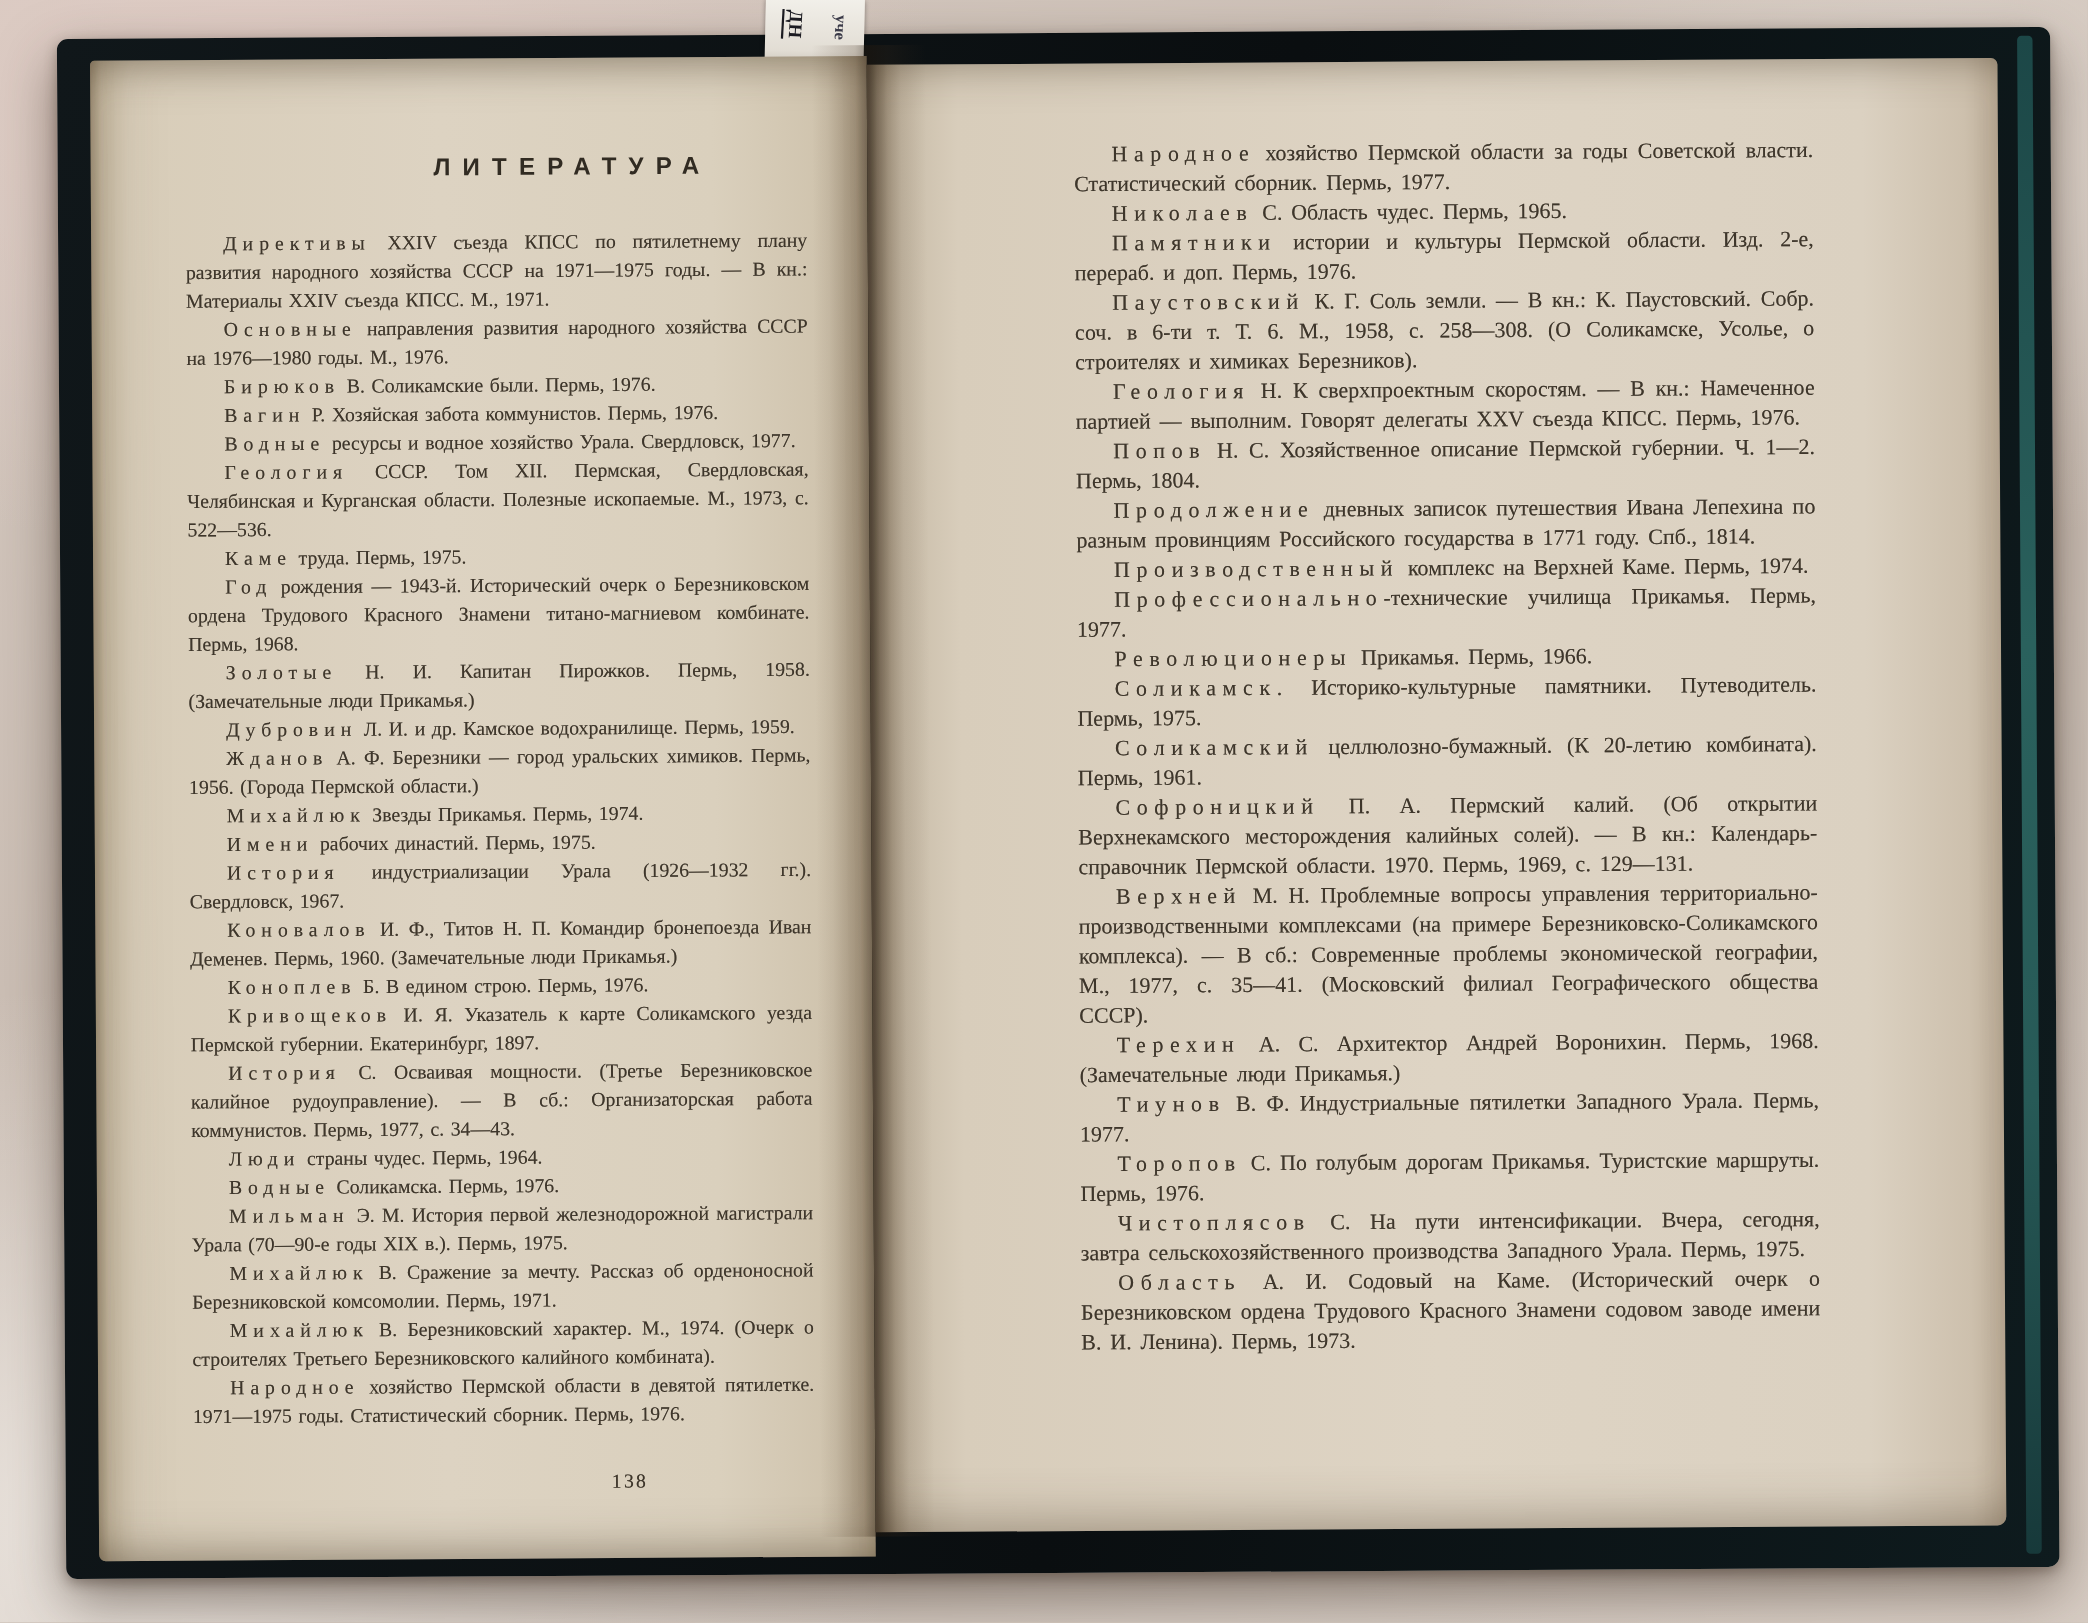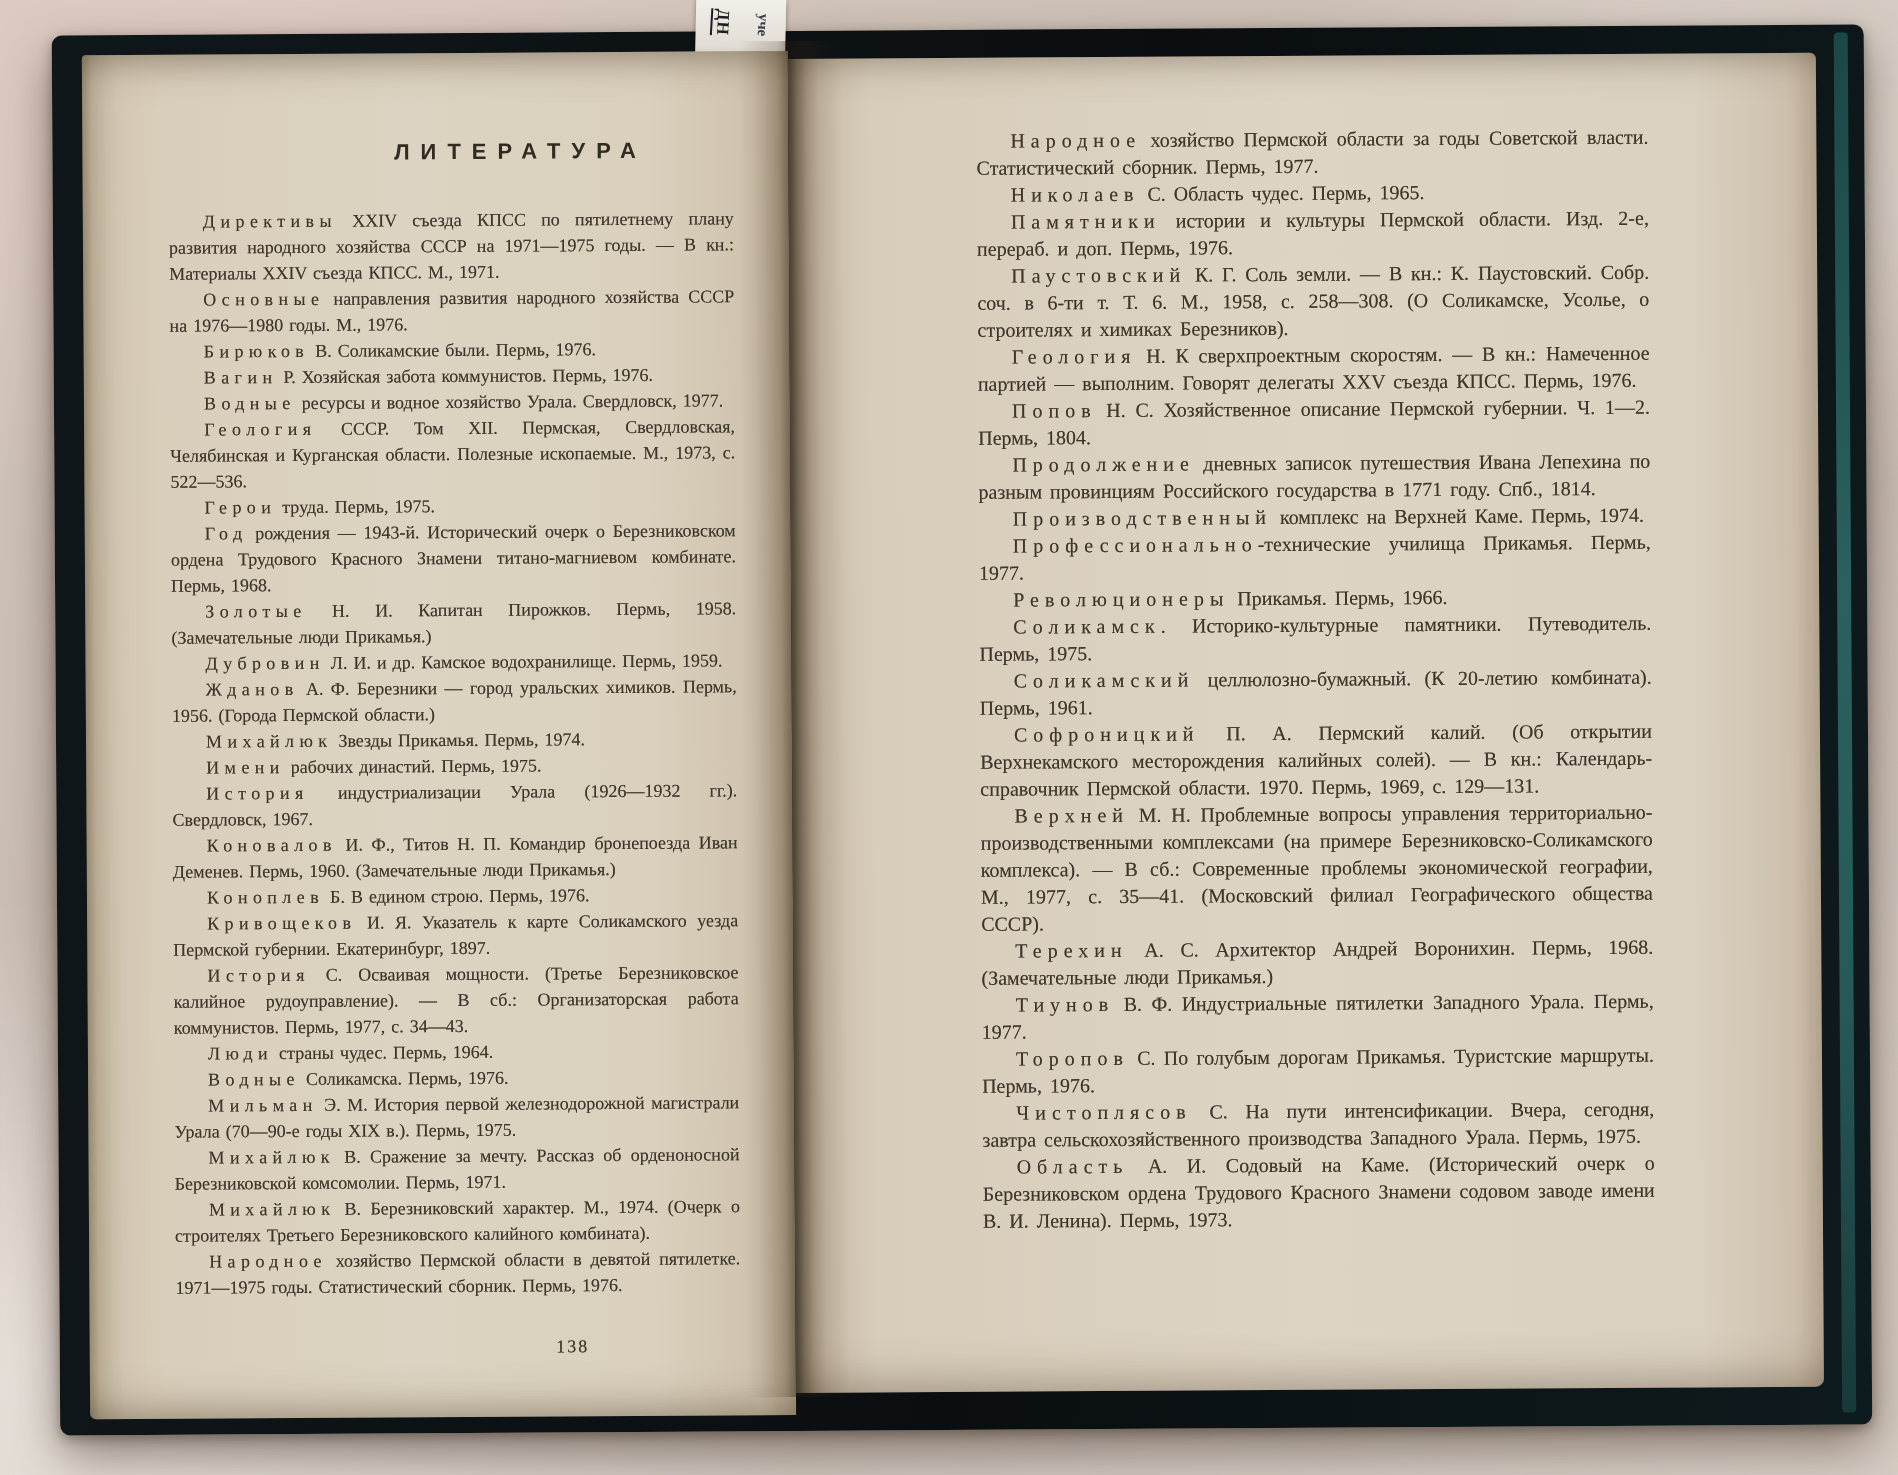--- a/index.html
+++ b/index.html
@@ -96,21 +96,21 @@
 
   <div class="page left">
     <h1 class="page-title">ЛИТЕРАТУРА</h1>
     <div class="entries">
         <p class="entry"><span class="spaced">Директивы</span><span> XXIV съезда КПСС по пятилетнему плану развития народного хозяйства СССР на 1971—1975 годы. — В кн.: Материалы XXIV съезда КПСС. М., 1971.</span></p>
         <p class="entry"><span class="spaced">Основные</span><span> направления развития народного хозяйства СССР на 1976—1980 годы. М., 1976.</span></p>
         <p class="entry"><span class="spaced">Бирюков</span><span> В. Соликамские были. Пермь, 1976.</span></p>
         <p class="entry"><span class="spaced">Вагин</span><span> Р. Хозяйская забота коммунистов. Пермь, 1976.</span></p>
         <p class="entry"><span class="spaced">Водные</span><span> ресурсы и водное хозяйство Урала. Свердловск, 1977.</span></p>
         <p class="entry"><span class="spaced">Геология</span><span> СССР. Том XII. Пермская, Свердловская, Челябинская и Курганская области. Полезные ископаемые. М., 1973, с. 522—536.</span></p>
-        <p class="entry"><span class="spaced">Герои</span><span> труда. Пермь, 1975.</span></p>
+        <p class="entry"><span class="spaced">Каме</span><span> труда. Пермь, 1975.</span></p>
         <p class="entry"><span class="spaced">Год</span><span> рождения — 1943-й. Исторический очерк о Березниковском ордена Трудового Красного Знамени титано-магниевом комбинате. Пермь, 1968.</span></p>
         <p class="entry"><span class="spaced">Золотые</span><span> Н. И. Капитан Пирожков. Пермь, 1958. (Замечательные люди Прикамья.)</span></p>
         <p class="entry"><span class="spaced">Дубровин</span><span> Л. И. и др. Камское водохранилище. Пермь, 1959.</span></p>
         <p class="entry"><span class="spaced">Жданов</span><span> А. Ф. Березники — город уральских химиков. Пермь, 1956. (Города Пермской области.)</span></p>
         <p class="entry"><span class="spaced">Михайлюк</span><span> Звезды Прикамья. Пермь, 1974.</span></p>
         <p class="entry"><span class="spaced">Имени</span><span> рабочих династий. Пермь, 1975.</span></p>
         <p class="entry"><span class="spaced">История</span><span> индустриализации Урала (1926—1932 гг.). Свердловск, 1967.</span></p>
         <p class="entry"><span class="spaced">Коновалов</span><span> И. Ф., Титов Н. П. Командир бронепоезда Иван Деменев. Пермь, 1960. (Замечательные люди Прикамья.)</span></p>
         <p class="entry"><span class="spaced">Коноплев</span><span> Б. В едином строю. Пермь, 1976.</span></p>
         <p class="entry"><span class="spaced">Кривощеков</span><span> И. Я. Указатель к карте Соликамского уезда Пермской губернии. Екатеринбург, 1897.</span></p>

